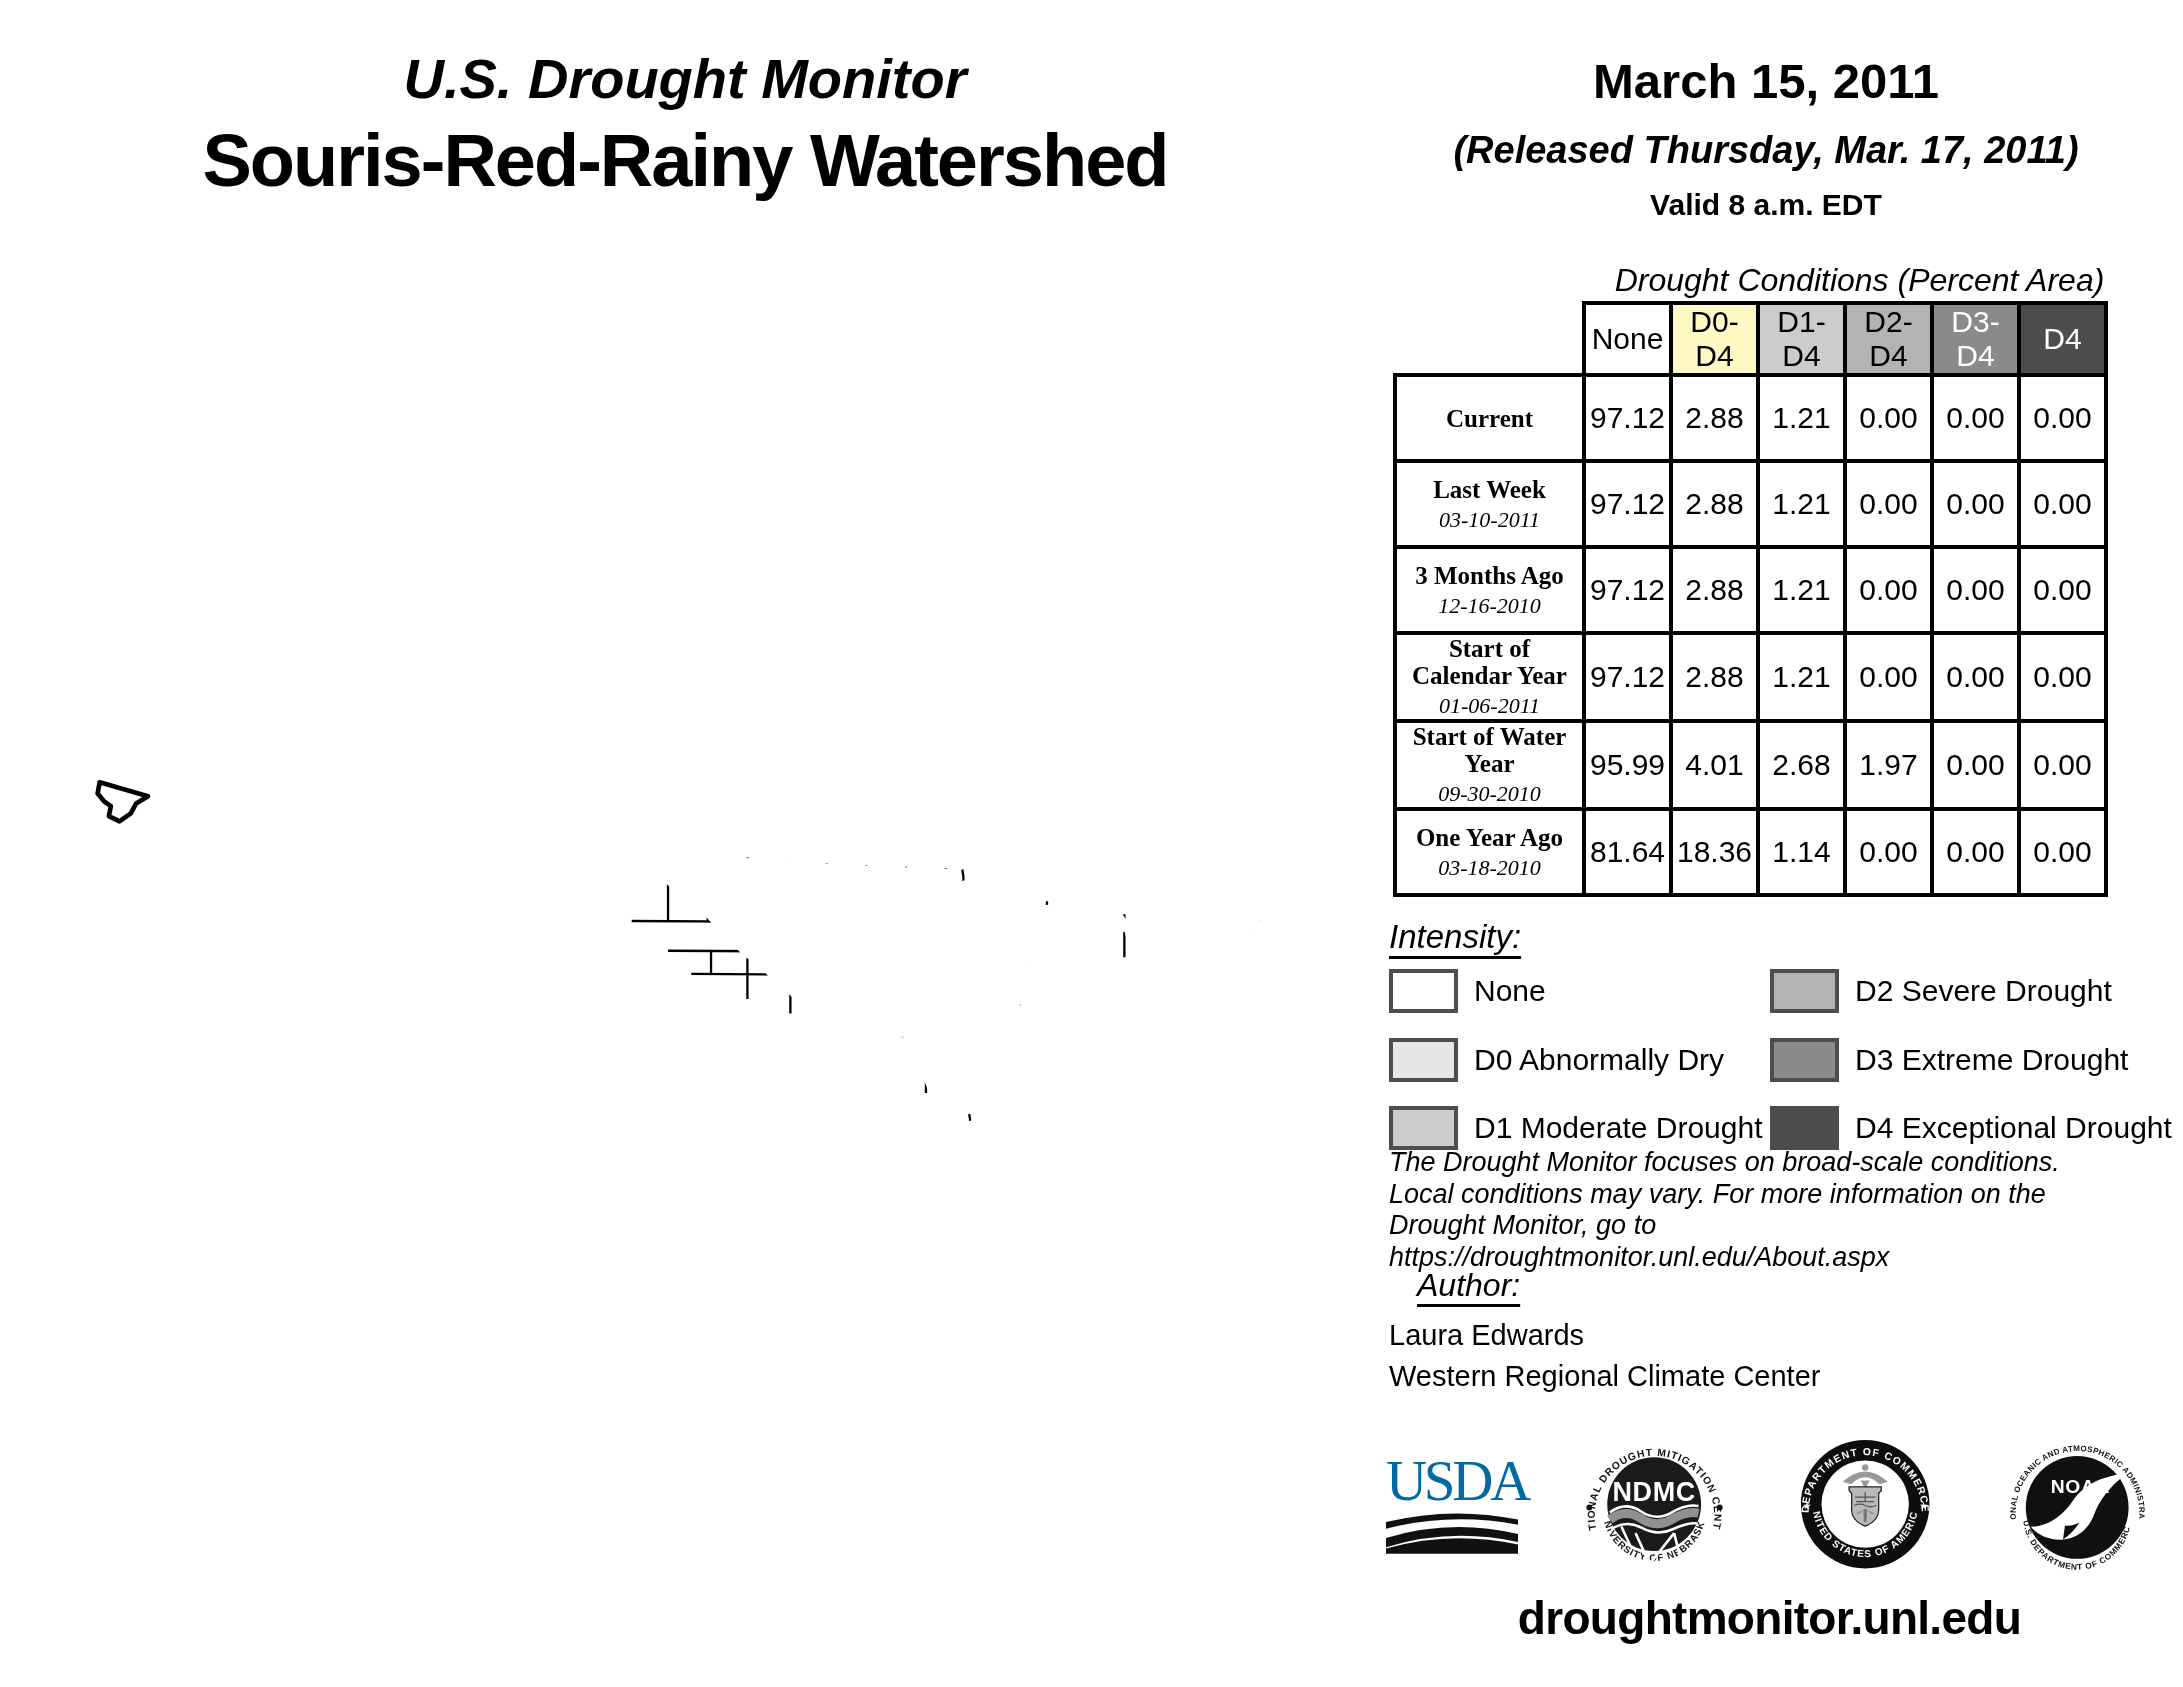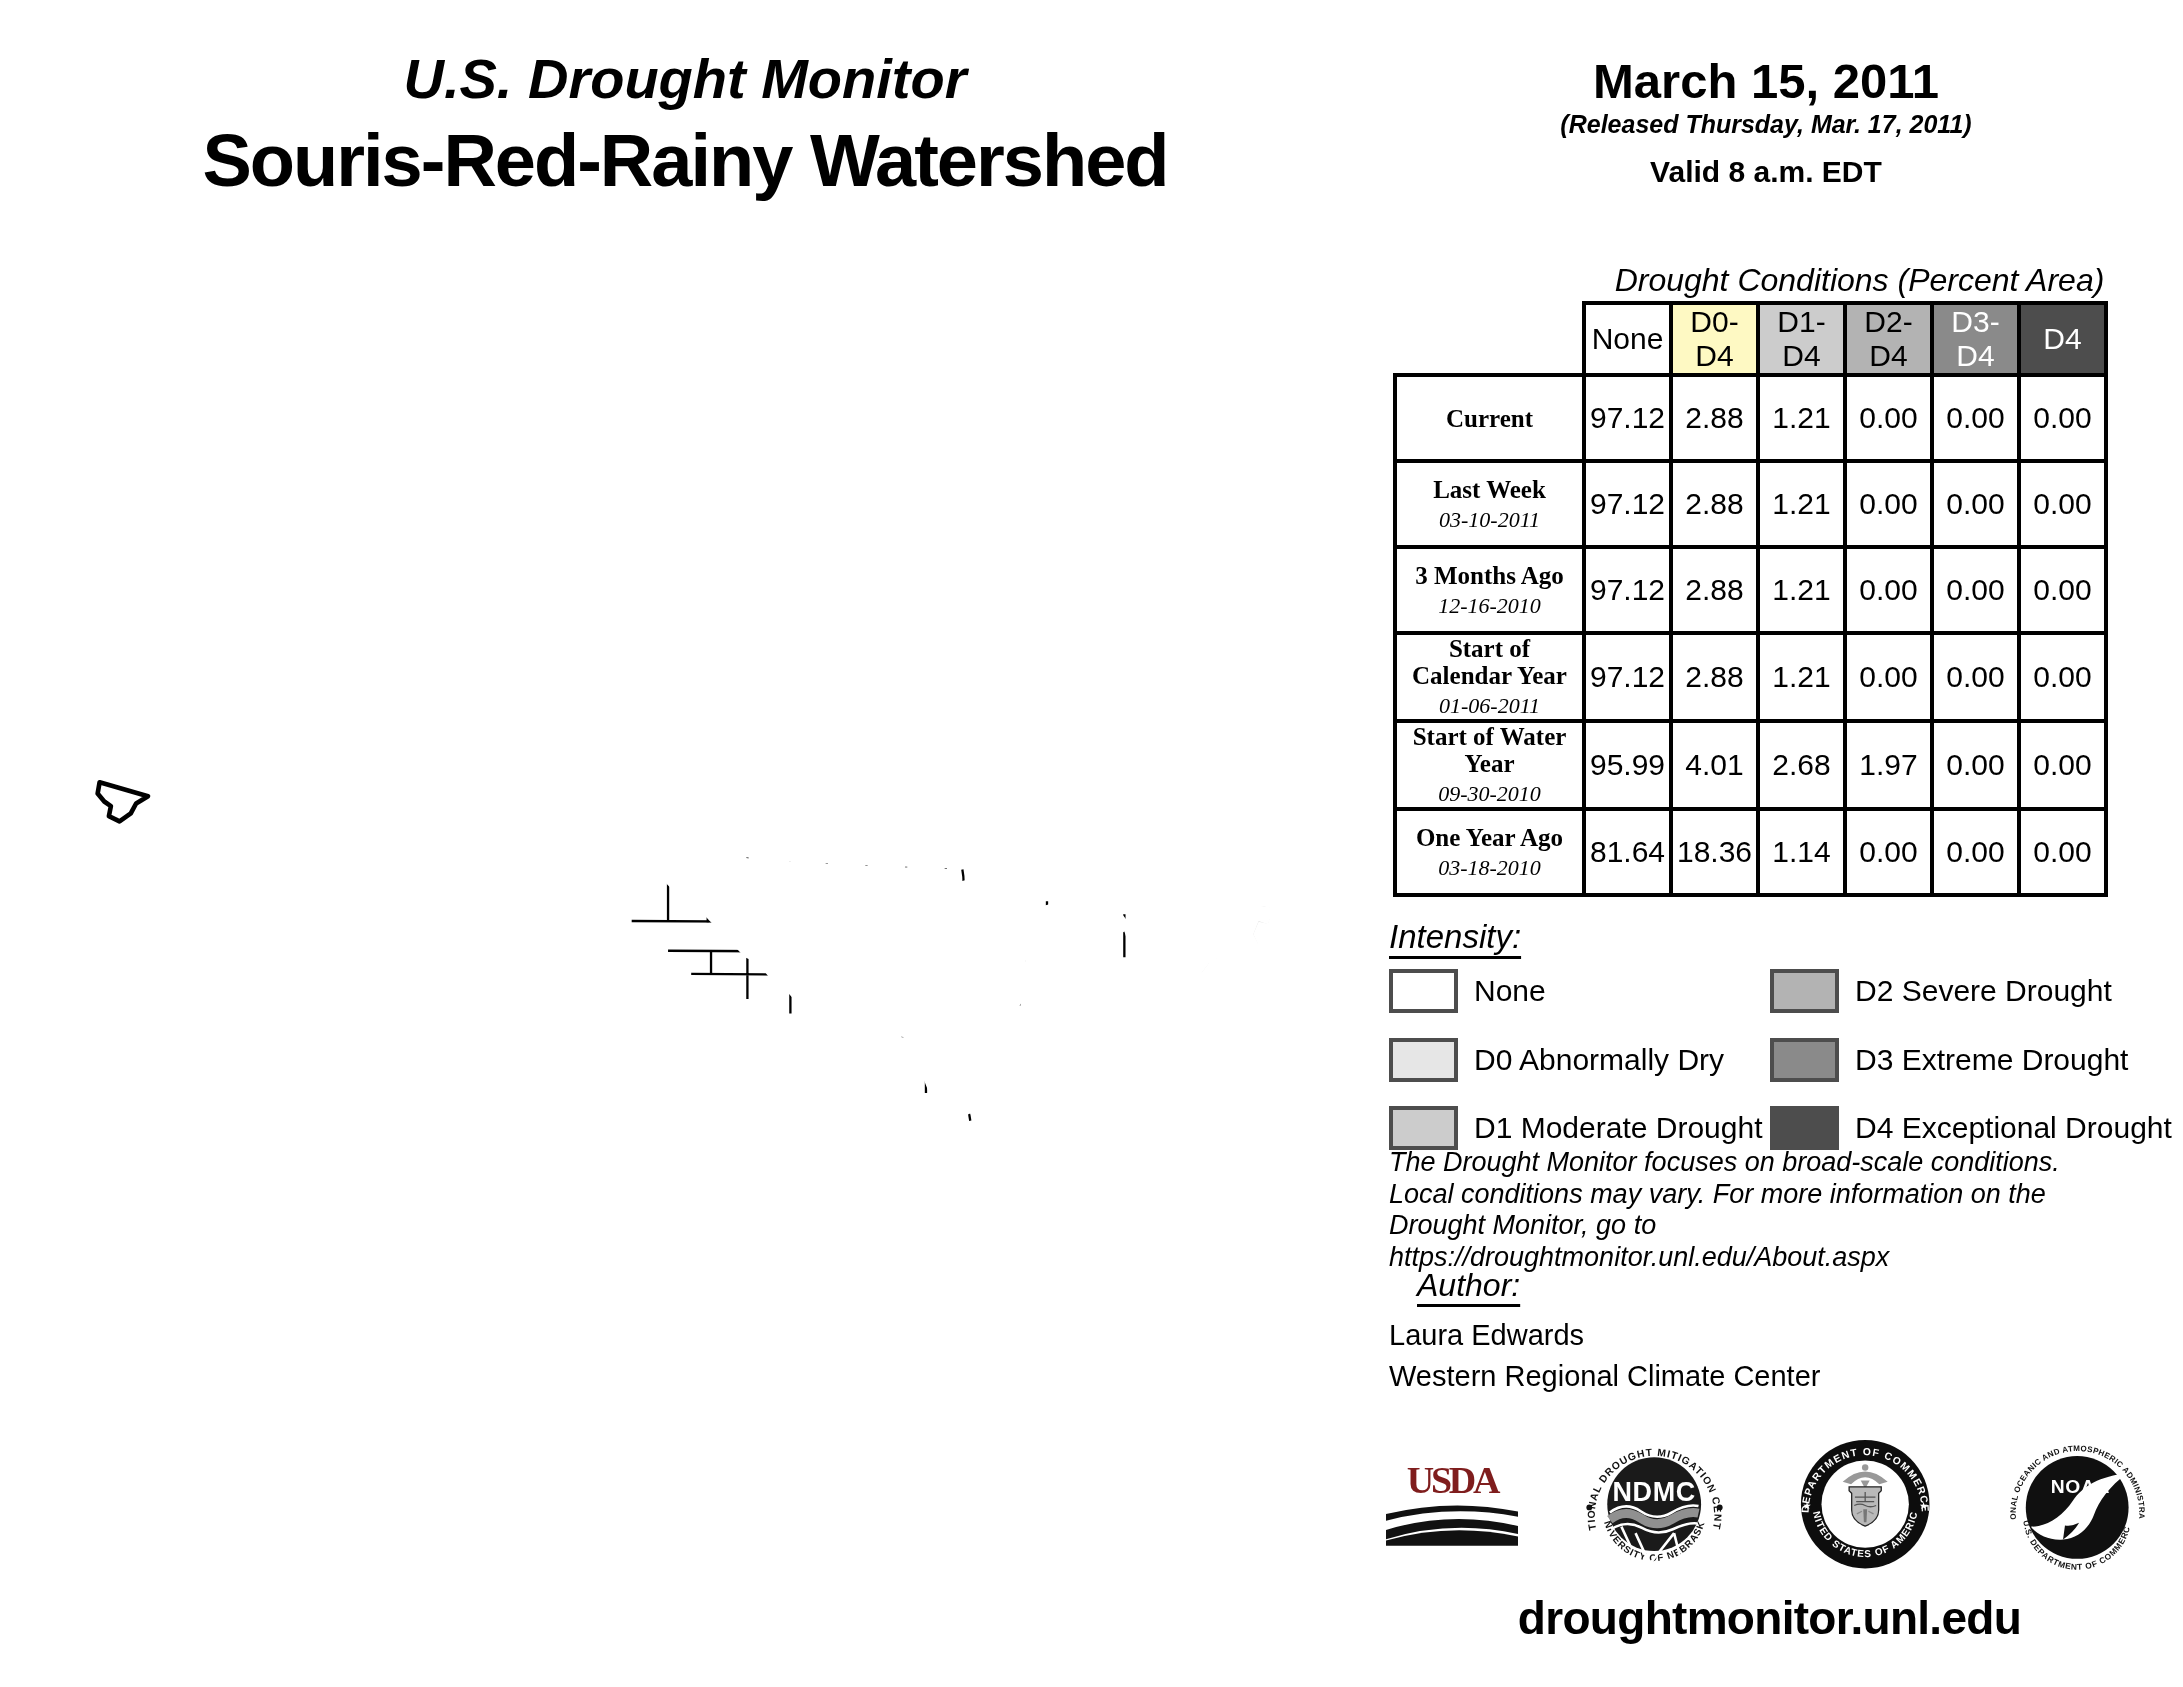--- a/index.html
+++ b/index.html
@@ -6,21 +6,21 @@
   #page{position:relative;width:2183px;height:1687px;background:#ffffff;overflow:hidden;
         font-family:"Liberation Sans",sans-serif;color:#000;}
 
   
   .left-header{position:absolute;left:0;top:46px;width:1370px;text-align:center;}
   .monitor-title{font-size:56px;font-weight:bold;font-style:italic;letter-spacing:0;}
   .region-title{font-size:74px;font-weight:bold;letter-spacing:-2px;margin-top:6.6px;}
 
   .date-block{position:absolute;left:1389px;top:53px;width:754px;text-align:center;}
   .report-date{font-size:49px;font-weight:bold;}
-  .released-date{font-size:25px;font-weight:bold;font-style:italic;margin-top:1px;}
+  .released-date{font-size:38px;font-weight:bold;font-style:italic;margin-top:20px;}
   .valid-time{font-size:30px;font-weight:bold;margin-top:16px;}
 
   
   .table-title{position:absolute;left:1588px;top:262px;width:543px;text-align:center;
                font-style:italic;font-size:32px;}
   table.dm{position:absolute;left:1393px;top:301px;border-collapse:collapse;}
   table.dm td,table.dm th{border:4px solid #000;padding:0;}
   table.dm .corner{border:none;width:187px;}
   table.dm th{width:83px;height:44px;font-size:30px;font-weight:normal;text-align:center;}
   table.dm th.light{color:#fff;}
@@ -43,22 +43,22 @@
               line-height:1.17;width:767px;}
   .author-title{position:absolute;left:1389px;top:1267px;font-size:32px;font-style:italic;
      text-decoration:underline;text-decoration-thickness:3.3px;text-underline-offset:8px;margin-left:28px;}
   .author-name{position:absolute;left:1389px;top:1319px;font-size:29px;}
   .author-org{position:absolute;left:1389px;top:1360px;font-size:29px;}
 
   
   .logos{position:absolute;left:1386px;top:1429px;width:767px;display:flex;
          align-items:center;justify-content:space-between;}
   .usda{width:132px;text-align:center;}
-  .usda-text{font-family:"Liberation Serif",serif;font-weight:bold;font-size:38px;
-             letter-spacing:-3.3px;line-height:0.9;color:#7f1d1d;}
+  .usda-text{font-family:"Liberation Serif",serif;font-weight:normal;font-size:57px;
+             letter-spacing:-3.3px;line-height:0.9;color:#0369a1;}
   .seal-svg{display:block;}
   .footer-url{position:absolute;left:1389px;top:1591px;width:761px;text-align:center;
               font-size:46px;font-weight:bold;letter-spacing:-0.7px;}
 
   
   .map-main{position:absolute;left:592px;top:815px;}
   .map-blob{position:absolute;left:85px;top:771px;}
 </style>
 </head>
 <body>

